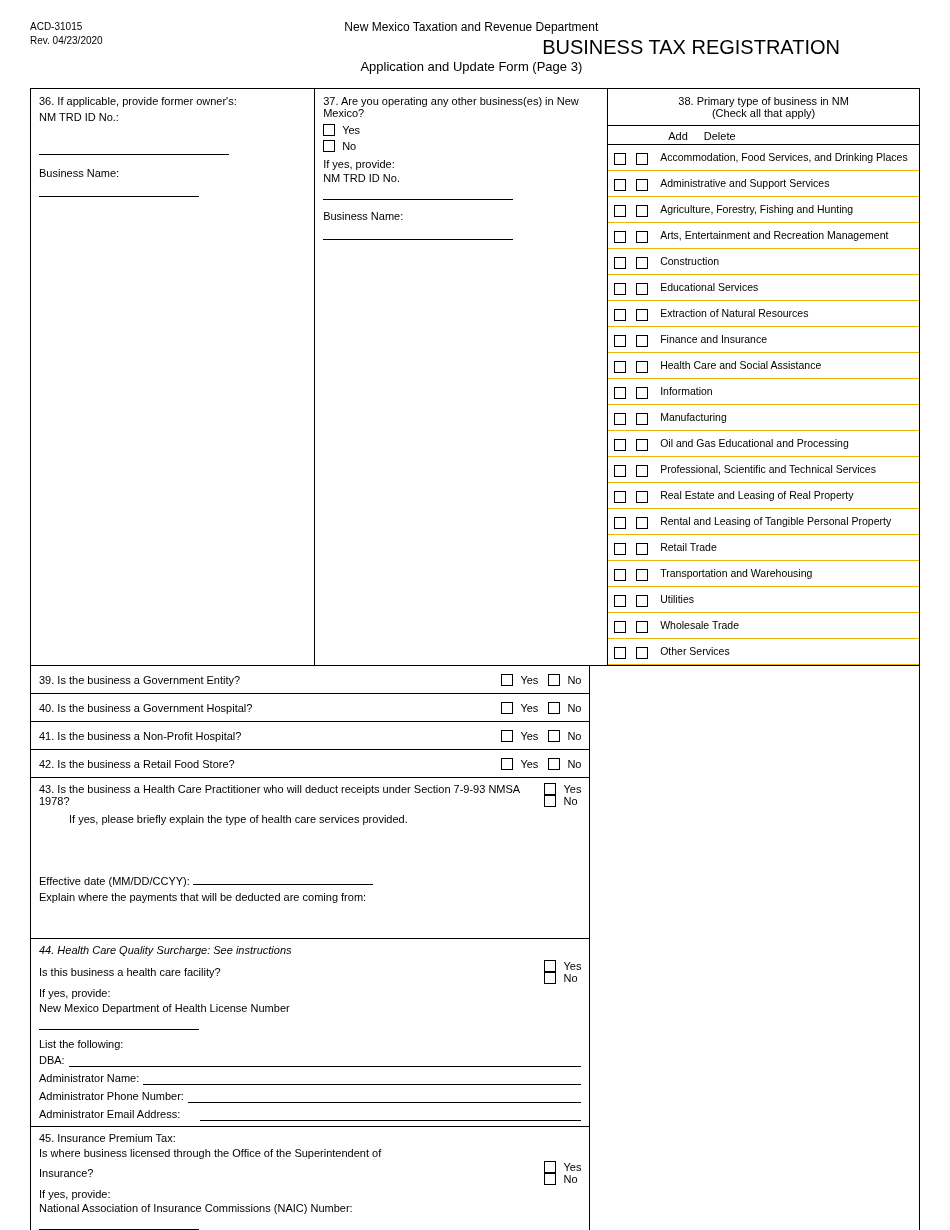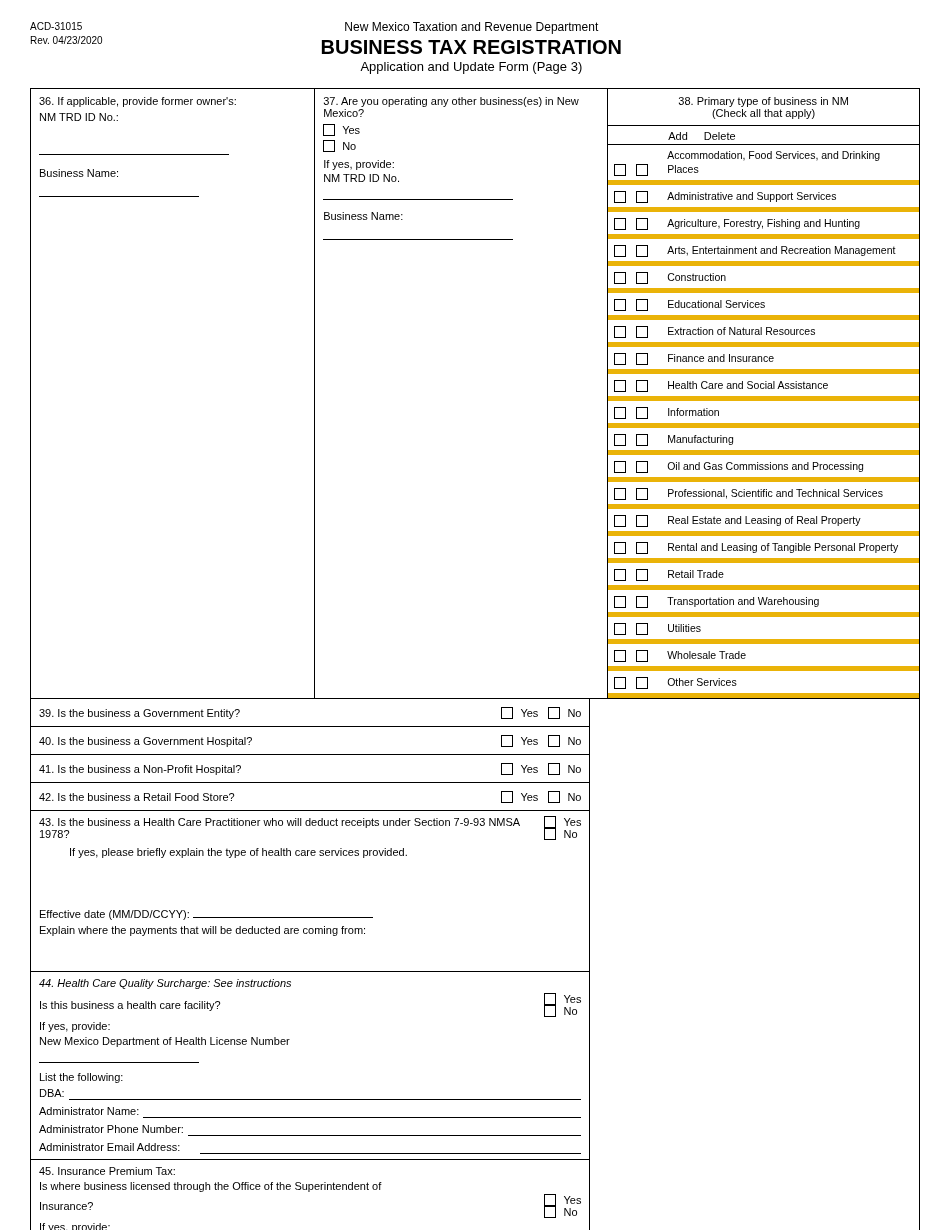--- a/index.html
+++ b/index.html
@@ -25,21 +25,22 @@
     .header-center {
       text-align: center;
       flex: 1;
     }
     .header-center .dept-name {
       font-size: 12px;
       margin-bottom: 2px;
     }
     .header-center .form-title {
       font-size: 20px;
-      font-weight: bold;
+      font-weight: normal;
+      text-align: right;
     }
     .header-center .form-subtitle {
       font-size: 13px;
     }
     .col-36 {
       width: 32%;
       border-right: 1px solid #000;
       padding: 6px 8px;
     }
     .col-37 {
@@ -103,25 +104,25 @@
     }
     
     .col38-header {
       text-align: center;
       border-bottom: 1px solid #000;
       padding: 6px 8px;
       font-size: 11px;
     }
     .biz-type-row {
       display: flex;
-      align-items: flex-end;
+      align-items: center;
       padding: 4px 6px;
-      border-bottom: 5px solid #eab308;
+      border-bottom: 1px solid #eab308;
       min-height: 26px;
-      gap: 15px;
+      gap: 8px;
     }
     .biz-type-row .cbs {
       display: flex;
       gap: 6px;
       flex-shrink: 0;
       margin-top: 2px;
     }
     .biz-type-row .biz-label {
       flex: 1;
       font-size: 10.5px;
@@ -261,21 +262,21 @@
         <span class="checkbox-inline"></span>
         <span class="checkbox-inline"></span>
       </div>
       <div class="biz-label">Manufacturing</div>
     </div>
         <div class="biz-type-row">
       <div class="cbs">
         <span class="checkbox-inline"></span>
         <span class="checkbox-inline"></span>
       </div>
-      <div class="biz-label">Oil and Gas Commissions and Processing</div>
+      <div class="biz-label">Oil and Gas Educational and Processing</div>
     </div>
         <div class="biz-type-row">
       <div class="cbs">
         <span class="checkbox-inline"></span>
         <span class="checkbox-inline"></span>
       </div>
       <div class="biz-label">Professional, Scientific and Technical Services</div>
     </div>
         <div class="biz-type-row">
       <div class="cbs">

